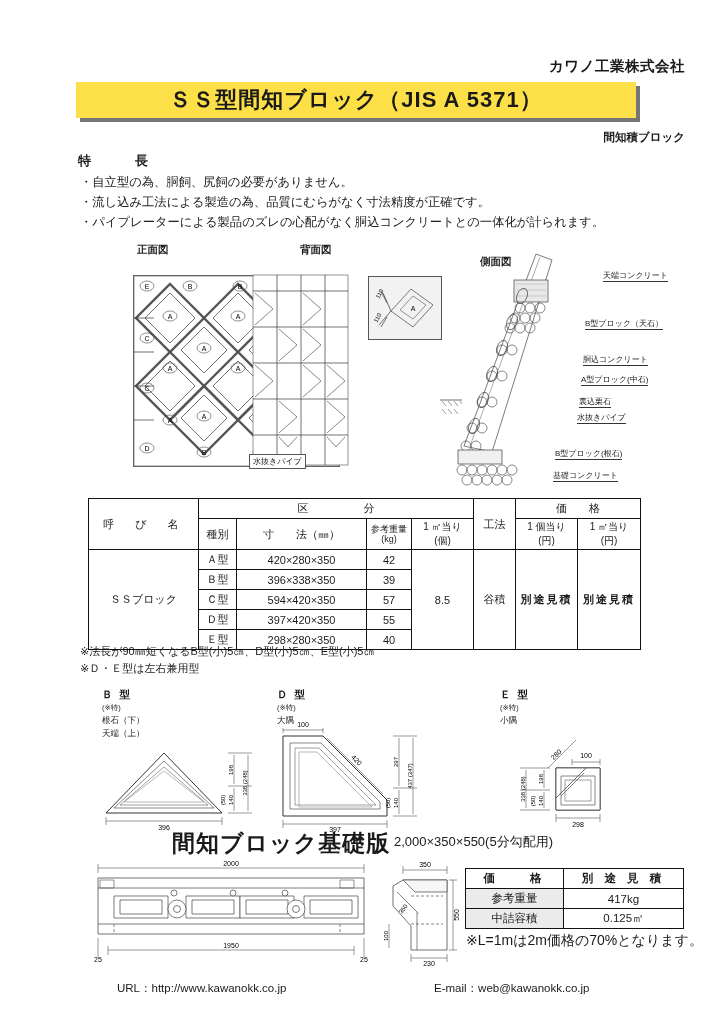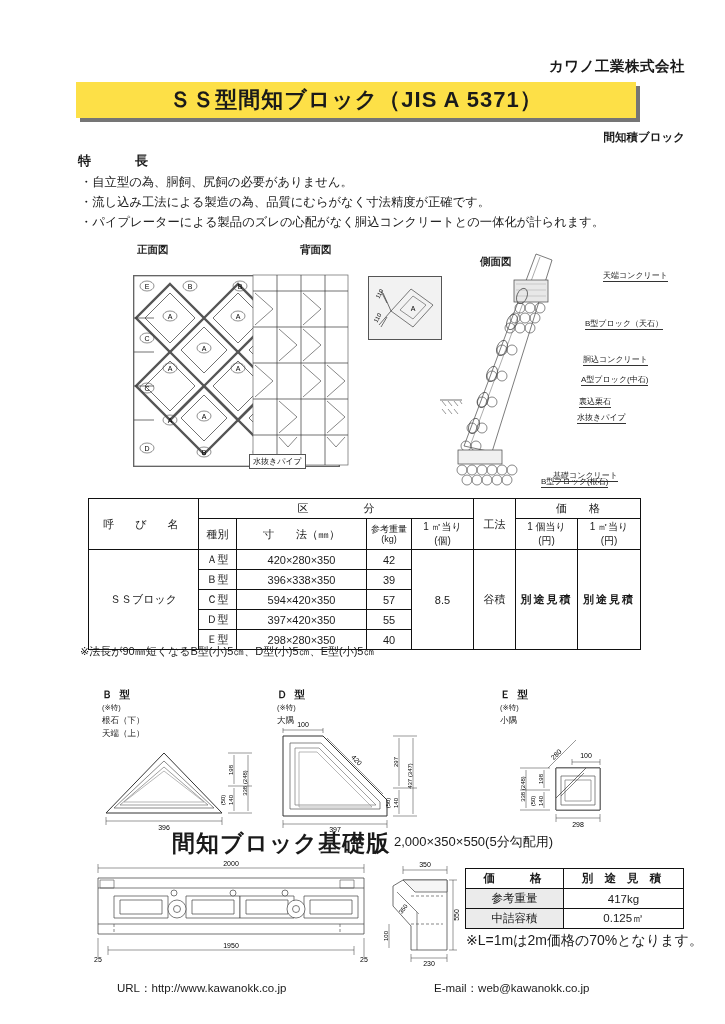--- a/index.html
+++ b/index.html
@@ -430,21 +430,21 @@
     </svg>
   </div>
 
   <div class="side-labels">
     <div class="lab" style="left:78px; top:8px;">天端コンクリート</div>
     <div class="lab" style="left:60px; top:56px;">B型ブロック（天石）</div>
     <div class="lab" style="left:58px; top:92px;">胴込コンクリート</div>
     <div class="lab" style="left:56px; top:112px;">A型ブロック(中石)</div>
     <div class="lab" style="left:54px; top:134px;">裏込栗石</div>
     <div class="lab" style="left:52px; top:150px;">水抜きパイプ</div>
-    <div class="lab" style="left:16px; top:186px;margin-top:28px;">B型ブロック(根石)</div>
+    <div class="lab" style="left:30px; top:186px;">B型ブロック(根石)</div>
     <div class="lab" style="left:28px; top:208px;">基礎コンクリート</div>
   </div>
 
   <div class="drain-cap">水抜きパイプ</div>
 
   <table class="spec">
     <colgroup>
       <col style="width:110px">
         <col style="width:38px">
         <col style="width:130px">
@@ -510,20 +510,21 @@
       <tr>
         <td>Ｅ型</td>
         <td>298×280×350</td>
         <td>40</td>
       </tr>
     </tbody>
   </table>
 
   <div class="notes">
     <div>※法長が90㎜短くなるB型(小)5㎝、D型(小)5㎝、E型(小)5㎝</div>
+    <div>※Ｄ・Ｅ型は左右兼用型</div>
   </div>
 
   <div class="type-blk" id="type-b">
     <div class="type-title">Ｂ 型</div>
     <div class="type-sub">(※特)</div>
     <div class="type-note">根石（下）</div>
     <div class="type-note">天端（上）</div>
     <svg width="175" height="90" viewBox="0 0 175 90" style="margin-top:2px">
       <g class="ln">
         <path d="M4 72 L62 12 L120 72 Z" stroke="#333" fill="#fff" stroke-width="1"></path>

